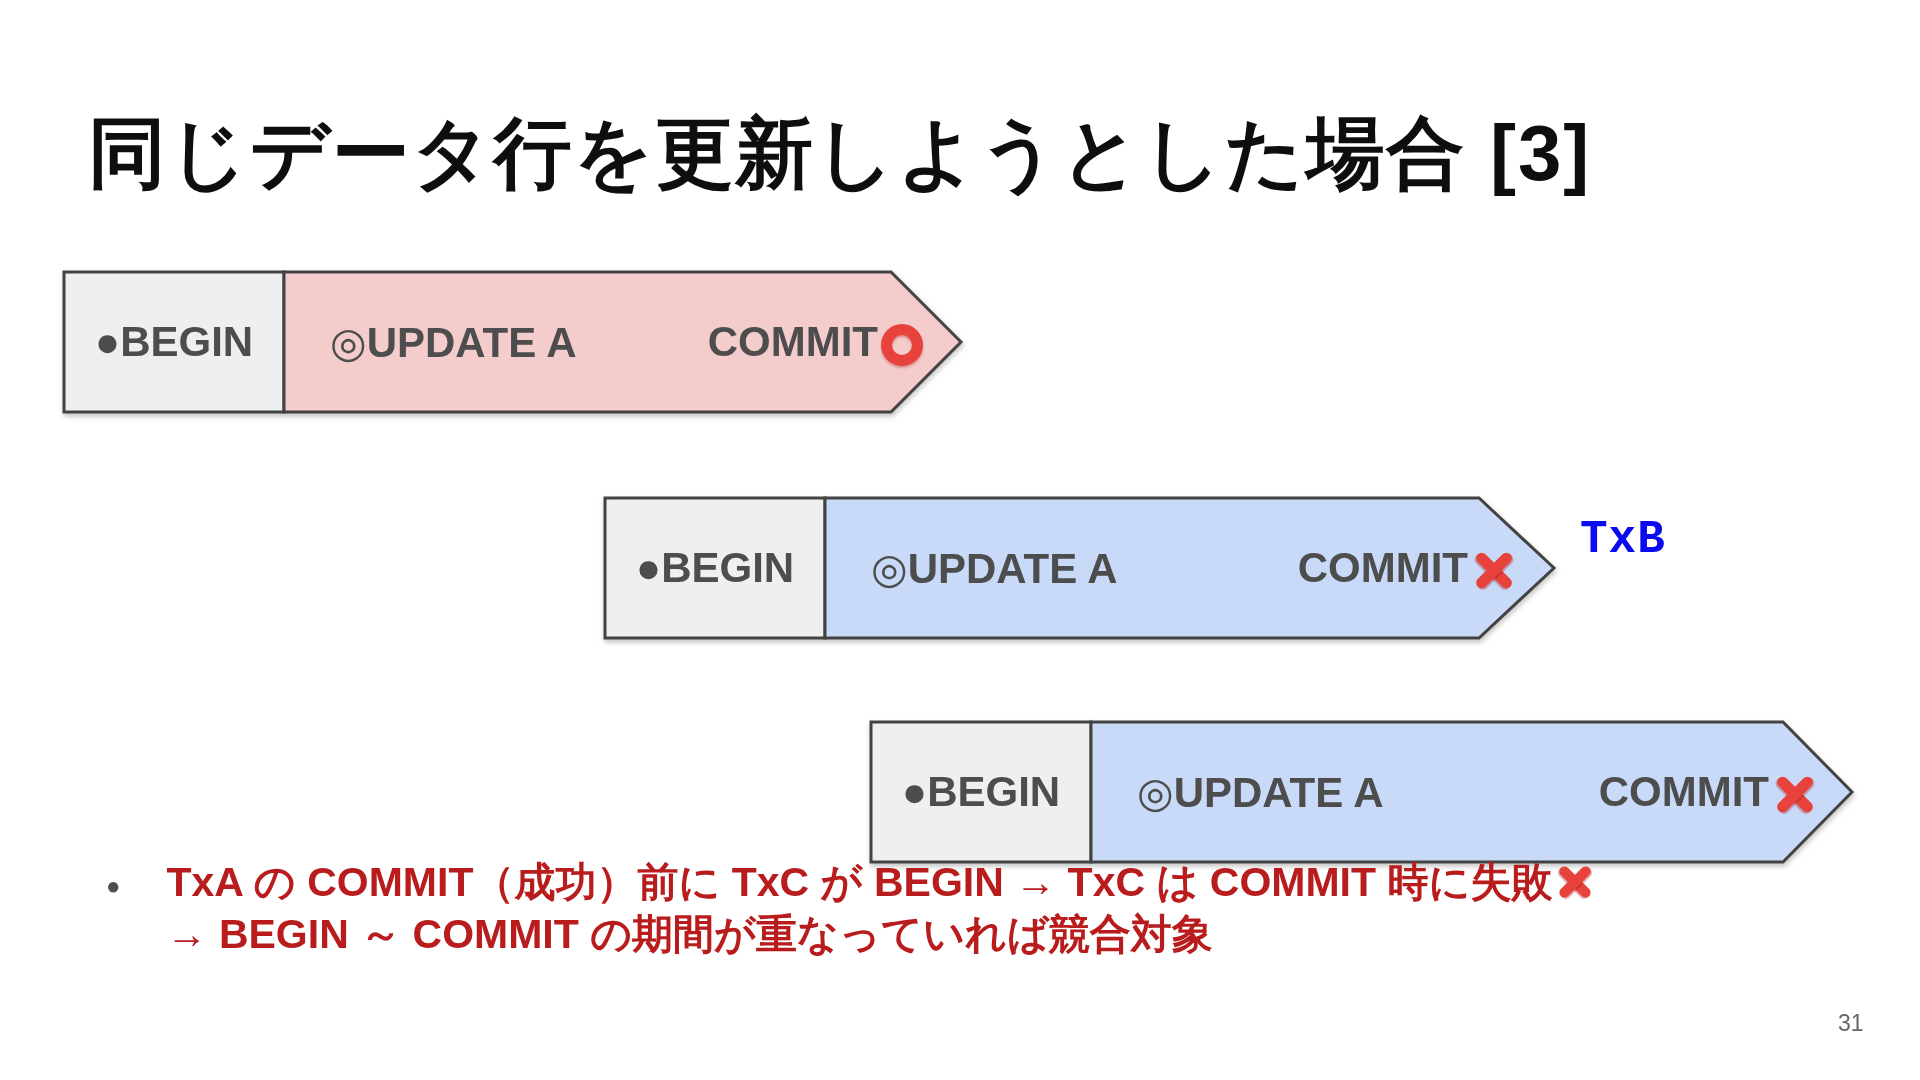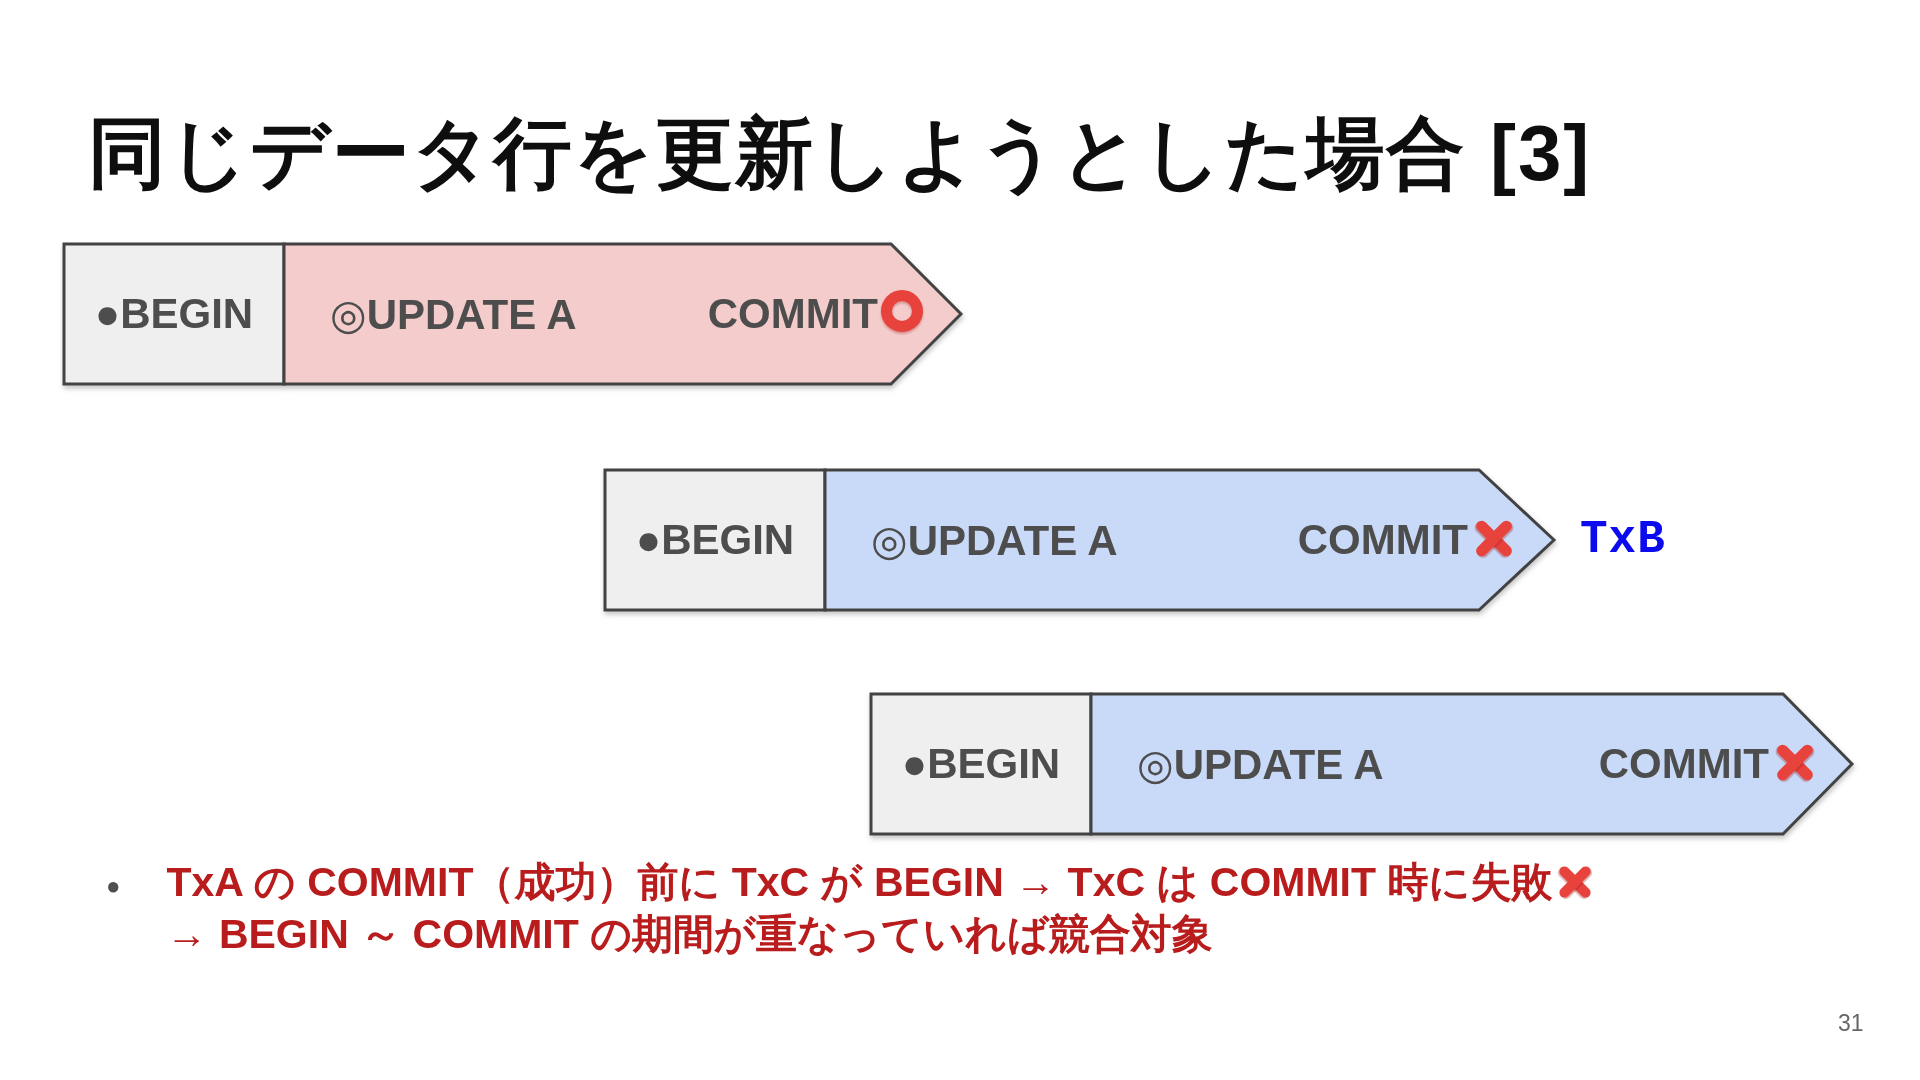--- a/index.html
+++ b/index.html
@@ -6,36 +6,36 @@
   .slide {
     position:relative; width:1920px; height:1080px; background:#ffffff;
     font-family:"Liberation Sans","DejaVu Sans",sans-serif; overflow:hidden;
   }
   .slide-title {
     position:absolute; left:88px; top:102px; width:1700px;
     font-size:78px; font-weight:800; color:#0e0e0e; letter-spacing:2px;
     white-space:nowrap;
   }
   
-  .tx-row { position:absolute; height:140px; }
+  .tx-row { position:absolute; height:140px;margin-top:28px; }
   .tx-row svg { position:absolute; left:-3px; top:-3px; overflow:visible; }
   .row-a { left:64px;  top:244px; width:897px; }
   .row-b { left:605px; top:470px; width:949px; }
   .row-c { left:871px; top:694px; width:984px; }
   .cell {
     position:absolute; top:0; height:140px; display:flex; align-items:center;
     color:#4d4d4d; font-weight:700; font-size:42px; white-space:nowrap;
   }
   .cell-begin { left:0; width:220px; justify-content:center; }
   .cell-body  { left:220px; box-sizing:border-box; padding:0 38px 0 46px;
                 justify-content:space-between; }
   .row-a .cell-body { width:677px; }
   .row-b .cell-body { width:729px; }
   .row-c .cell-body { width:764px; }
-  .commit-wrap { display:inline-flex; align-items:flex-start; }
+  .commit-wrap { display:inline-flex; align-items:flex-end; }
   
   .icon-ok {
     display:inline-block; box-sizing:border-box; width:42px; height:42px;
     border:11px solid #e8423c; border-radius:50%; margin-left:3px;
     filter:drop-shadow(0 2px 1px rgba(160,30,30,.35));
   }
   .icon-x { position:relative; display:inline-block; width:44px; height:44px; margin-left:4px; }
   .icon-x::before,.icon-x::after {
     content:""; position:absolute; left:-1px; top:17px; width:46px; height:11px;
     background:#e8423c; border-radius:6px;

